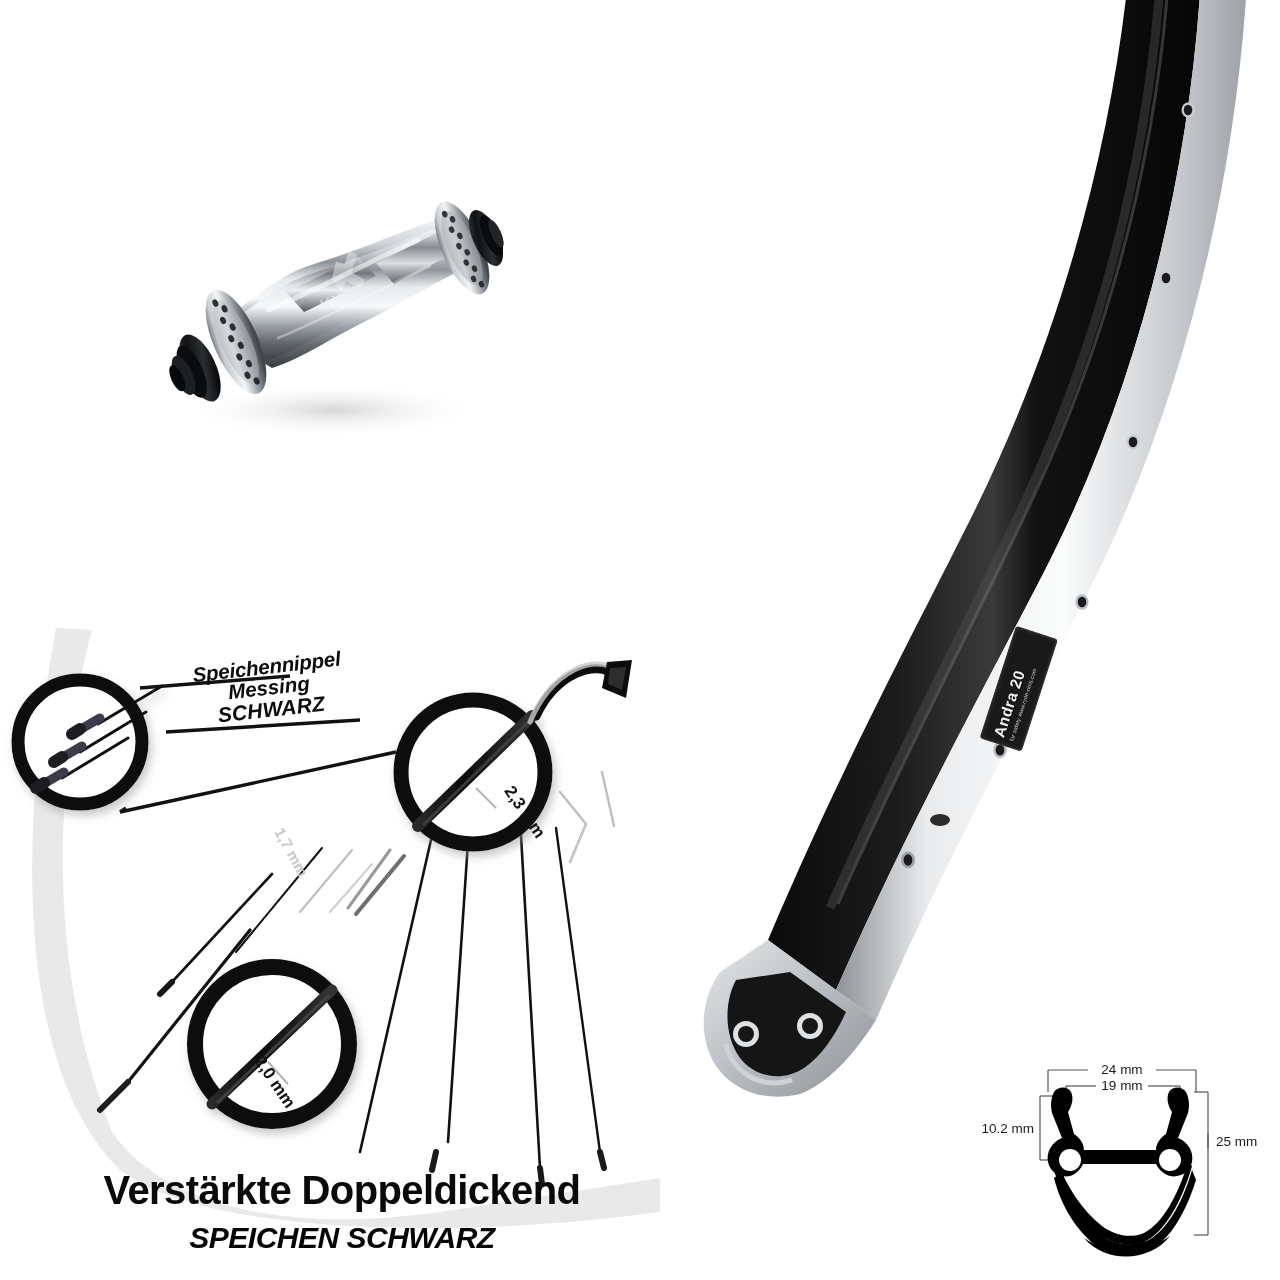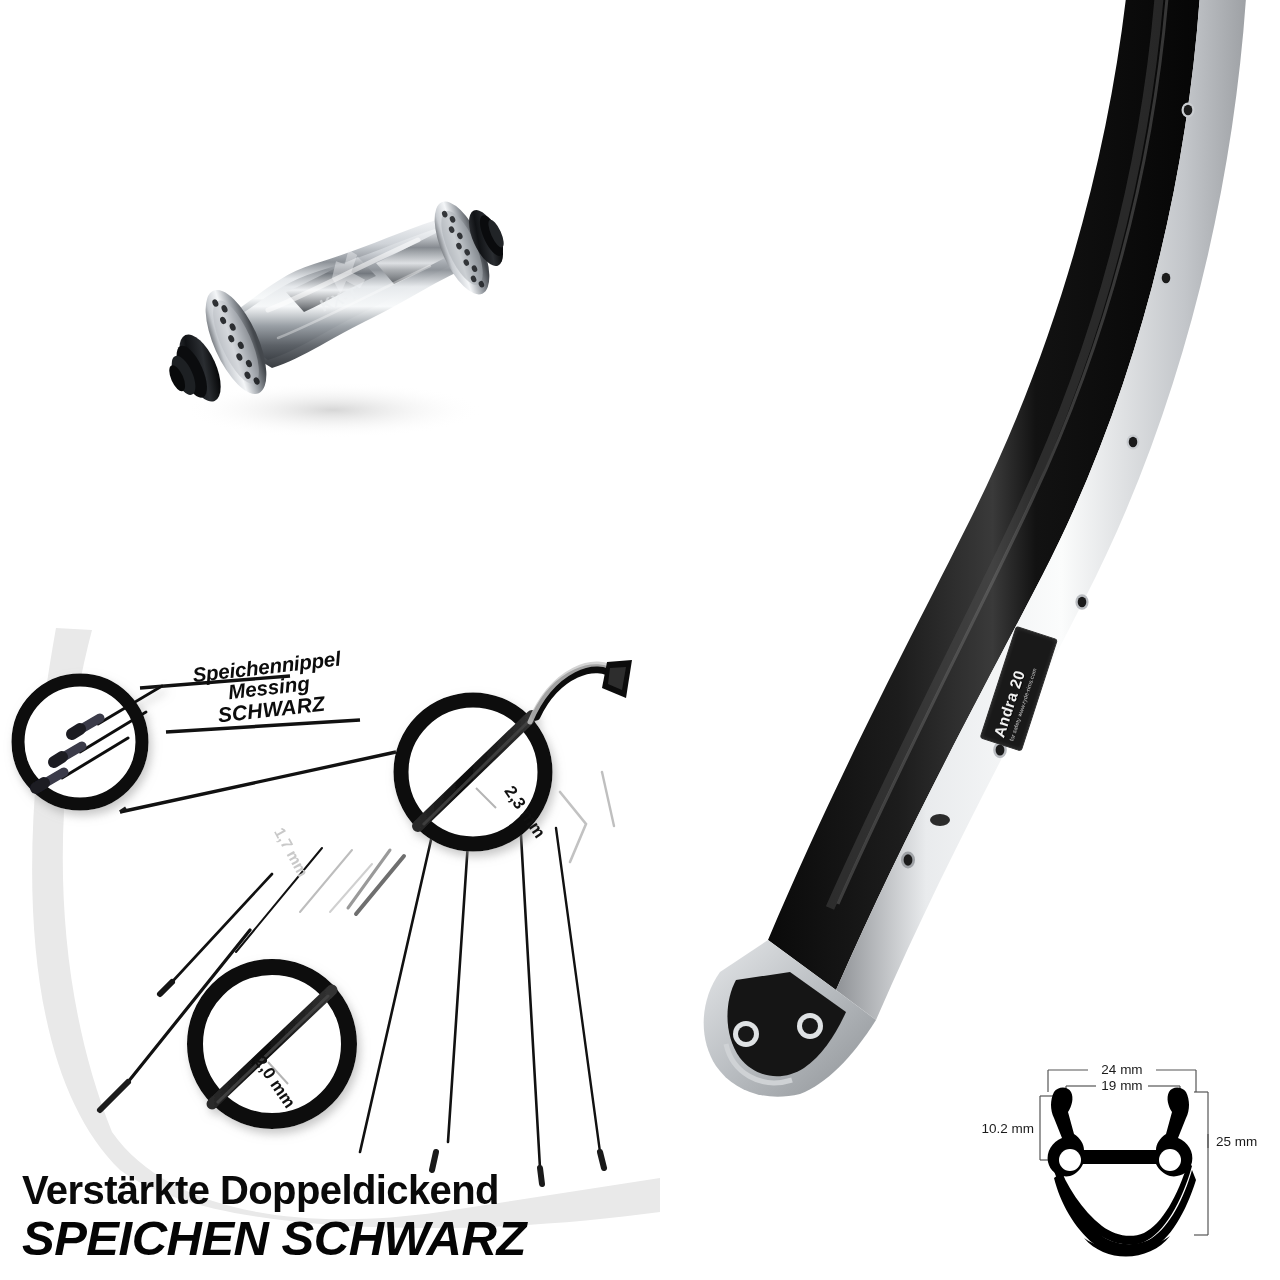--- a/index.html
+++ b/index.html
@@ -48,24 +48,24 @@
   
   #nipple-callout{position:absolute;left:168px;top:668px;width:196px;
        transform:rotate(-6.5deg);transform-origin:0 0;
        text-align:center;font-style:italic;font-weight:700;color:#0c0c0c;
        line-height:1.02;}
   #nipple-callout .l1{font-size:20.5px;letter-spacing:-.2px;}
   #nipple-callout .l2{font-size:20.5px;}
   #nipple-callout .l3{font-size:21px;letter-spacing:.2px;}
 
   
-  #headline{position:absolute;left:22px;top:1166px;width:640px;}
+  #headline{position:absolute;left:22px;top:1166px;width:640px;text-align:center;}
   #headline .h1{font-size:40px;font-weight:700;color:#0a0a0a;line-height:48px;
                 letter-spacing:-.6px;white-space:nowrap;}
-  #headline .h2{font-size:49px;font-weight:700;font-style:italic;color:#050505;
+  #headline .h2{font-size:30px;font-weight:700;font-style:italic;color:#050505;
                 line-height:52px;letter-spacing:-.5px;white-space:nowrap;
                 margin-top:-2px;}
 
   
   #rim-section{left:980px;top:1030px;width:300px;height:250px;text-decoration:underline;}
   #rim-section svg{display:block;}
   .dim{font-size:13.5px;fill:#1b1b1b;font-family:"Liberation Sans",sans-serif;}
 </style>
 </head>
 <body>

